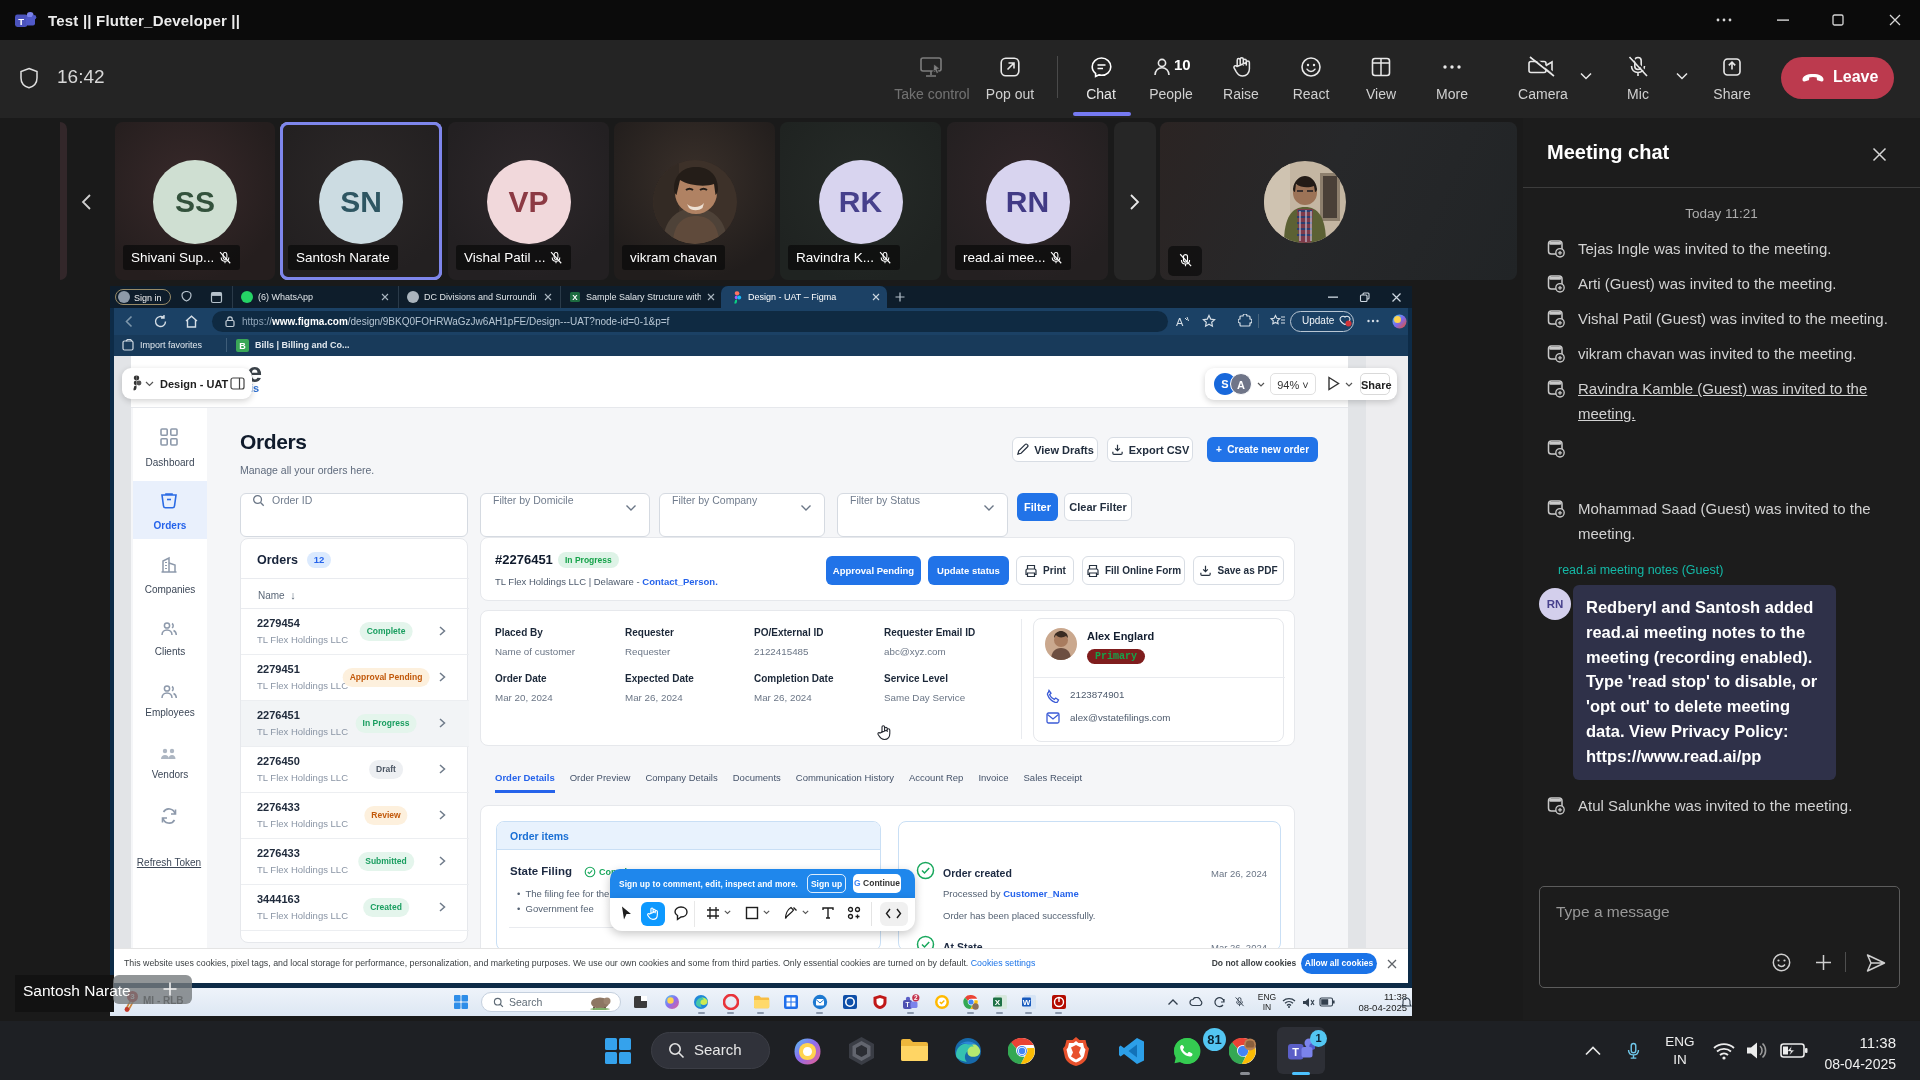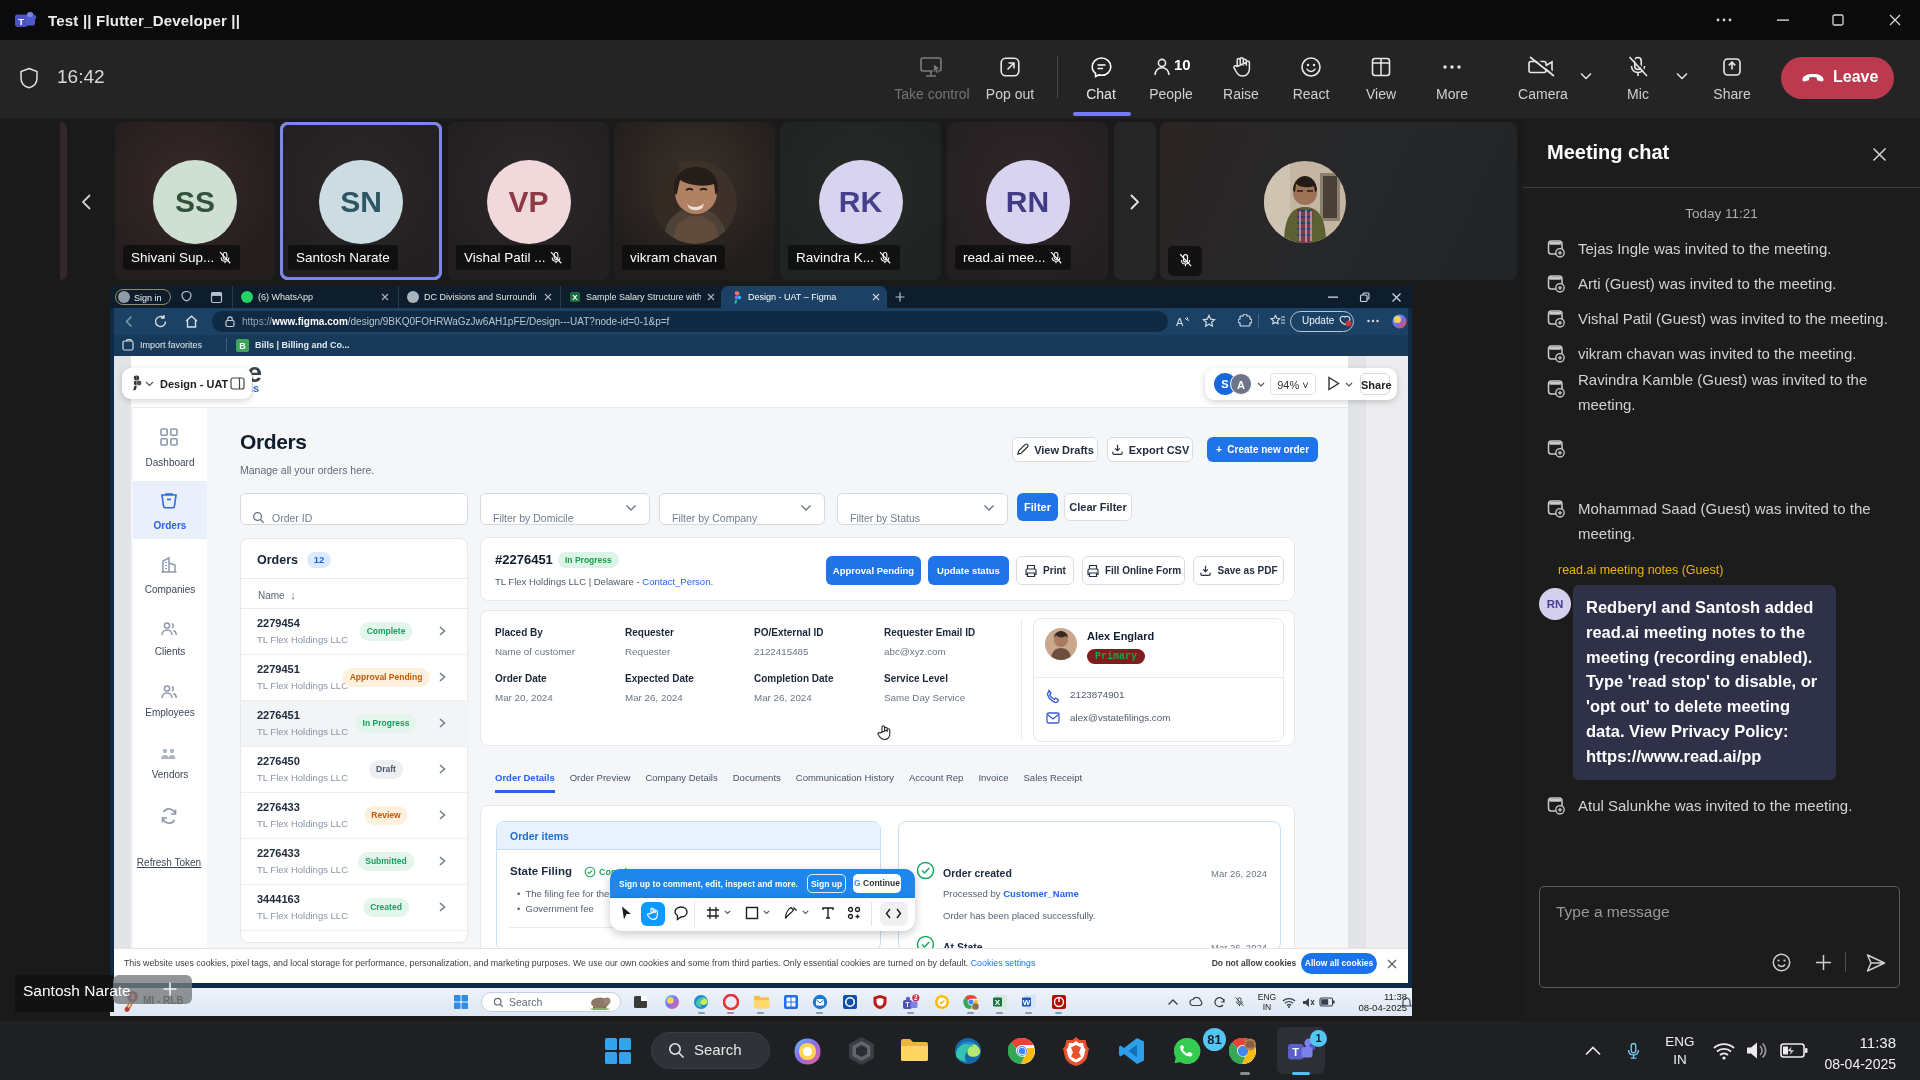--- a/index.html
+++ b/index.html
@@ -32,22 +32,22 @@
   #browser { left:110px; top:286px; width:1302px; height:730px; background:#e1e3e6; overflow:hidden; }
 
   
   .snav { position:absolute; left:19px; width:74px; text-align:center; font-size:10px; color:#3c4757; }
   .wbtn { white-space:nowrap; background:#fff; border:1px solid #d8dde4; border-radius:6px; height:25px;
     display:flex; align-items:center; justify-content:center; gap:5px;
     font-size:11px; color:#222e3e; font-weight:700; }
   .wbtn svg { flex-shrink:0; }
   .bbtn { white-space:nowrap; background:#2173e8; color:#fff; border-radius:6px; height:25px; line-height:25px;
     text-align:center; font-size:11px; font-weight:700; }
-  .fbox { background:#fff; border:1px solid #d5dae1; border-radius:6px; height:32px;
-    display:flex; align-items:flex-end; font-size:10.5px; }
+  .fbox { background:#fff; border:1px solid #d5dae1; border-radius:6px; height:44px;
+    display:flex; align-items:flex-start; font-size:10.5px; }
   .card { background:#fff; border:1px solid #e6e8ec; border-radius:8px; }
   .orow { position:absolute; left:0; width:228px; height:46px; border-bottom:1px solid #eceef1; }
   .orow .num { position:absolute; left:16px; top:8px; font-size:11px; font-weight:bold; color:#202b3c; }
   .orow .co  { position:absolute; left:16px; top:25px; font-size:9.5px; color:#8a95a5; }
   .opill { white-space:nowrap; position:absolute; top:13px; height:19px; line-height:19px; border-radius:10px;
     font-size:8.5px; font-weight:bold; text-align:center; transform:translateX(-50%); left:145px; padding:0 7px; }
   .p-green { background:#e4f5ec; color:#1a9e60; }
   .p-orange { background:#fdf0dd; color:#c2590b; }
   .p-gray { background:#edeff2; color:#4b5563; }
   .ochev { position:absolute; left:195px; top:16px; }
@@ -609,21 +609,21 @@
             <span class="opill p-green">Created</span>
             <svg class="ochev" width="12" height="12" viewBox="0 0 12 12">
               <path d="M4 2 l4.5 4 L4 10" fill="none" stroke="#6f7b8a" stroke-width="1.5"></path>
             </svg>
           </div>
       </div>
 
       <div class="abs card" style="left:366px;top:181px;width:815px;height:64px;">
         <div class="abs" style="left:14px;top:14px;font-size:13px;font-weight:bold;color:#0f1a2c;">#2276451</div>
         <div class="abs" style="left:77px;top:14px;height:16px;line-height:16px;padding:0 7px;border-radius:8px;background:#def3e7;color:#16a34a;font-size:8.5px;font-weight:bold;">In Progress</div>
-        <div class="abs" style="left:14px;top:38px;font-size:9.5px;color:#4d5a6c;">TL Flex Holdings LLC | Delaware - <span style="color:#2563eb;font-weight:normal;margin-top:27px;">Contact_Person.</span></div>
+        <div class="abs" style="left:14px;top:38px;font-size:9.5px;color:#4d5a6c;">TL Flex Holdings LLC | Delaware - <span style="color:#2563eb;font-weight:bold;margin-top:27px;">Contact_Person.</span></div>
         <div class="abs bbtn" style="left:345px;top:18px;width:95px;height:29px;line-height:29px;font-size:9.5px;">Approval Pending</div>
         <div class="abs bbtn" style="left:447px;top:18px;width:81px;height:29px;line-height:29px;font-size:9.5px;">Update status</div>
         <div class="abs wbtn" style="left:535px;top:18px;width:58px;height:29px;font-size:10px;">
           <svg width="14" height="14" viewBox="0 0 14 14">
               <path d="M3.5 5 V1.5 h7 V5 M3.5 10.5 H2 V6.5 a1.5 1.5 0 0 1 1.5-1.5 h7 A1.5 1.5 0 0 1 12 6.5 v4 h-1.5 M3.5 9 h7 v3.5 h-7Z" fill="none" stroke="#26313f" stroke-width="1.2"></path>
             </svg>
           Print</div>
         <div class="abs wbtn" style="left:601px;top:18px;width:103px;height:29px;font-size:10px;">
           <svg width="14" height="14" viewBox="0 0 14 14">
               <path d="M3.5 5 V1.5 h7 V5 M3.5 10.5 H2 V6.5 a1.5 1.5 0 0 1 1.5-1.5 h7 A1.5 1.5 0 0 1 12 6.5 v4 h-1.5 M3.5 9 h7 v3.5 h-7Z" fill="none" stroke="#26313f" stroke-width="1.2"></path>
@@ -1020,36 +1020,36 @@
         <circle cx="13" cy="13.8" r="4.2" fill="#232323" stroke="#c9c9c9" stroke-width="1.3"></circle>
         <path d="M13 11.9 v3.8 M11.1 13.8 h3.8" stroke="#c9c9c9" stroke-width="1.3"></path>
       </svg>
     <div class="sysmsg" style="top:223px;">vikram chavan was invited to the meeting.</div>
     <svg class="sysicon" style="top:261px" width="19" height="19" viewBox="0 0 19 19">
         <rect x="1.5" y="2" width="13.5" height="13" rx="2.8" fill="none" stroke="#c9c9c9" stroke-width="1.5"></rect>
         <rect x="2.2" y="3" width="12" height="2.8" rx="1.2" fill="#c9c9c9"></rect>
         <circle cx="13" cy="13.8" r="4.2" fill="#232323" stroke="#c9c9c9" stroke-width="1.3"></circle>
         <path d="M13 11.9 v3.8 M11.1 13.8 h3.8" stroke="#c9c9c9" stroke-width="1.3"></path>
       </svg>
-    <div class="sysmsg" style="top:249px;">Ravindra Kamble (Guest) was invited to the meeting.</div>
+    <div class="sysmsg" style="top:258px;text-decoration:underline;">Ravindra Kamble (Guest) was invited to the meeting.</div>
     <svg class="sysicon" style="top:321px" width="19" height="19" viewBox="0 0 19 19">
         <rect x="1.5" y="2" width="13.5" height="13" rx="2.8" fill="none" stroke="#c9c9c9" stroke-width="1.5"></rect>
         <rect x="2.2" y="3" width="12" height="2.8" rx="1.2" fill="#c9c9c9"></rect>
         <circle cx="13" cy="13.8" r="4.2" fill="#232323" stroke="#c9c9c9" stroke-width="1.3"></circle>
         <path d="M13 11.9 v3.8 M11.1 13.8 h3.8" stroke="#c9c9c9" stroke-width="1.3"></path>
       </svg>
     <svg class="sysicon" style="top:381px" width="19" height="19" viewBox="0 0 19 19">
         <rect x="1.5" y="2" width="13.5" height="13" rx="2.8" fill="none" stroke="#c9c9c9" stroke-width="1.5"></rect>
         <rect x="2.2" y="3" width="12" height="2.8" rx="1.2" fill="#c9c9c9"></rect>
         <circle cx="13" cy="13.8" r="4.2" fill="#232323" stroke="#c9c9c9" stroke-width="1.3"></circle>
         <path d="M13 11.9 v3.8 M11.1 13.8 h3.8" stroke="#c9c9c9" stroke-width="1.3"></path>
       </svg>
     <div class="sysmsg" style="top:378px;">Mohammad Saad (Guest) was invited to the meeting.</div>
 
-    <div class="abs" style="left:35px;top:445px;font-size:12.5px;color:#eab308;">read.ai meeting notes (Guest)</div>
+    <div class="abs" style="left:35px;top:445px;font-size:12.5px;color:#14b8a6;">read.ai meeting notes (Guest)</div>
     <div class="abs" style="left:16px;top:470px;width:32px;height:32px;border-radius:50%;background:#d3cfec;color:#47408c;font-size:11.5px;font-weight:bold;text-align:center;line-height:32px;">RN</div>
     <div class="abs" style="left:50px;top:467px;width:263px;height:195px;background:#2f3149;border-radius:6px;"></div>
     <div class="abs" style="left:63px;top:477px;width:245px;font-size:16.5px;font-weight:600;color:#fff;line-height:24.8px;">Redberyl and Santosh added read.ai meeting notes to the meeting (recording enabled). Type 'read stop' to disable, or 'opt out' to delete meeting data. View Privacy Policy: https://www.read.ai/pp</div>
 
     <svg class="sysicon" style="top:678px" width="19" height="19" viewBox="0 0 19 19">
         <rect x="1.5" y="2" width="13.5" height="13" rx="2.8" fill="none" stroke="#c9c9c9" stroke-width="1.5"></rect>
         <rect x="2.2" y="3" width="12" height="2.8" rx="1.2" fill="#c9c9c9"></rect>
         <circle cx="13" cy="13.8" r="4.2" fill="#232323" stroke="#c9c9c9" stroke-width="1.3"></circle>
         <path d="M13 11.9 v3.8 M11.1 13.8 h3.8" stroke="#c9c9c9" stroke-width="1.3"></path>
       </svg>

